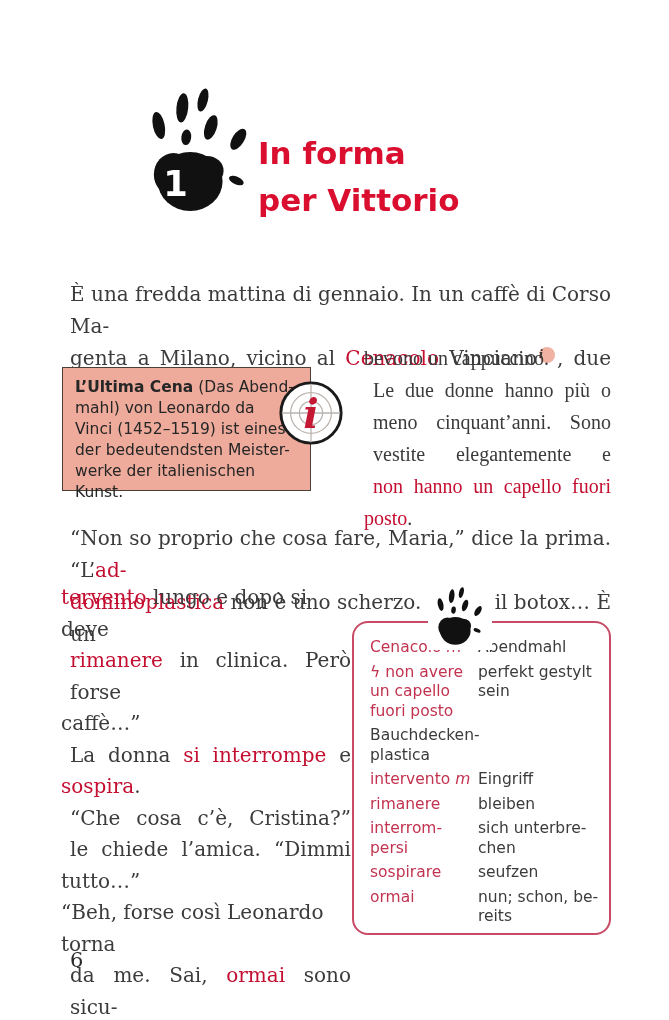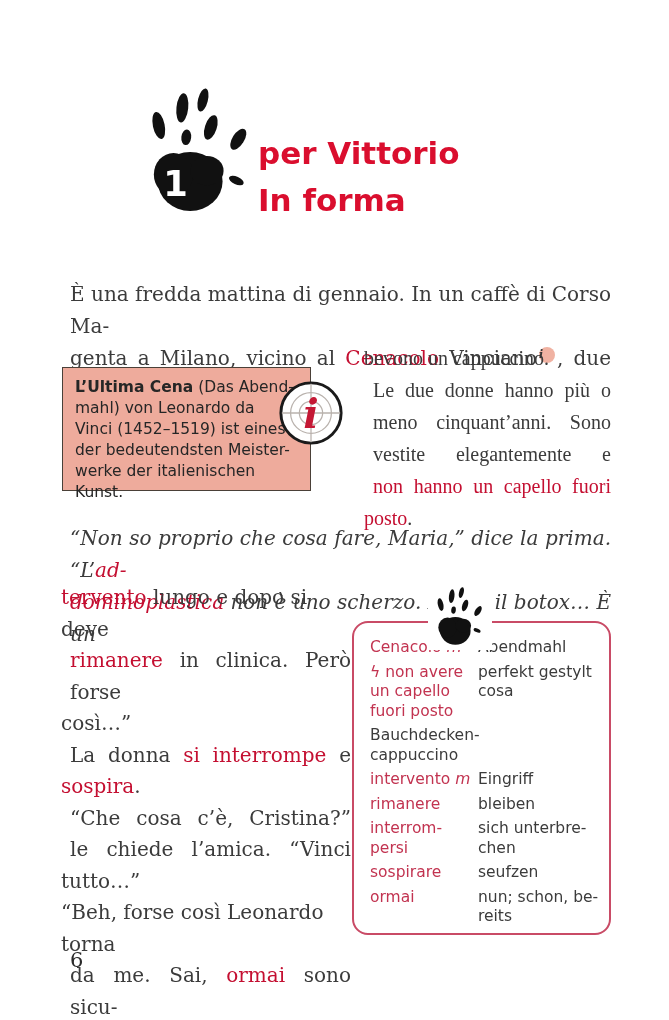--- a/index.html
+++ b/index.html
@@ -20,21 +20,21 @@
   .chapter-hand{position:absolute;left:146px;top:84px;width:108px;height:136px;}
   .page-title{
     position:absolute;left:258px;top:130px;
     font-family:"DejaVu Sans","Liberation Sans",sans-serif;
     font-weight:bold;font-size:31px;line-height:47px;color:var(--red-title);
   }
   
   .textblock{position:absolute;font-size:20px;line-height:32px;color:var(--ink);}
   .intro{left:61px;top:278px;width:550px;}
   .right-col{left:364px;top:342px;width:247px;font-family:Liberation Serif, serif;}
-  .para2{left:61px;top:522px;width:550px;font-style:italic;}
+  .para2{left:61px;top:522px;width:550px;}
   .left-col{left:61px;top:582px;width:290px;line-height:31.5px;}
   .line{min-height:1em;}
   .just{text-align:justify;text-align-last:justify;margin-left:9px;}
   .red{color:var(--red-word);}
   .b{font-weight:bold;}
   .i{font-style:italic;}
   .supi{
     display:inline-block;width:16px;height:16px;border-radius:50%;
     background:#f0b2a2;color:#333;font-size:11px;line-height:16px;text-align:center;
     font-weight:bold;font-style:italic;vertical-align:7px;margin:0 2px;
@@ -89,22 +89,22 @@
       </g>
     </defs>
   </svg>
 
   <svg class="chapter-hand" viewBox="0 0 110 130">
     <use href="#handprint"></use>
     <text x="30" y="110" text-anchor="middle" fill="#ffffff" font-family="DejaVu Sans, Liberation Sans, sans-serif" font-weight="bold" font-size="36">1</text>
   </svg>
 
   <h1 class="page-title">
+    <div>In forma</div>
     <div>per Vittorio</div>
-    <div>In forma</div>
   </h1>
 
   <div class="textblock intro">
       <div class="line just"><span>È una fredda mattina di gennaio. In un caffè di Corso Ma-</span></div>
       <div class="line just"><span>genta a Milano, vicino al </span><span class="red">Cenacolo</span><span> Vinciano</span><span class="supi">i</span><span>, due amiche</span></div>
     </div>
 
   <div class="infobox">
       <div class="line"><span class="b">L’Ultima Cena</span><span> (Das Abend-</span></div>
       <div class="line"><span>mahl) von Leonardo da</span></div>
@@ -132,46 +132,46 @@
     </div>
 
   <div class="textblock para2">
       <div class="line just"><span>“Non so proprio che cosa fare, Maria,” dice la prima. “L’</span><span class="red">ad-</span></div>
       <div class="line just"><span class="red">dominoplastica</span><span> non è uno scherzo. Non è il botox… È un </span><span class="red">in-</span></div>
     </div>
 
   <div class="textblock left-col">
       <div class="line"><span class="red">tervento</span><span> lungo e dopo si deve</span></div>
       <div class="line just"><span class="red">rimanere</span><span> in clinica. Però forse</span></div>
-      <div class="line"><span>così…”</span></div>
+      <div class="line"><span>caffè…”</span></div>
       <div class="line just"><span>La donna </span><span class="red">si interrompe</span><span> e</span></div>
       <div class="line"><span class="red">sospira</span><span>.</span></div>
       <div class="line just"><span>“Che cosa c’è, Cristina?”</span></div>
-      <div class="line just"><span>le chiede l’amica. “Vinci</span></div>
+      <div class="line just"><span>le chiede l’amica. “Dimmi</span></div>
       <div class="line"><span>tutto…”</span></div>
       <div class="line"><span>“Beh, forse così Leonardo torna</span></div>
       <div class="line just"><span>da me. Sai, </span><span class="red">ormai</span><span> sono sicu-</span></div>
       <div class="line just"><span>ra: lui ha un’altra, una più</span></div>
     </div>
 
   <div class="vocabbox">
       <div class="vrow">
         <div class="vterm"><span>Cenacolo </span><span class="i">m</span></div>
         <div class="vtrans">Abendmahl</div>
       </div>
       <div class="vrow">
         <div class="vterm"><span>ϟ non avere
 un capello
 fuori posto</span></div>
         <div class="vtrans">perfekt gestylt
-cosa</div>
+sein</div>
       </div>
       <div class="vrow">
         <div class="vtrans">Bauchdecken-
-cappuccino</div>
+plastica</div>
       </div>
       <div class="vrow">
         <div class="vterm"><span>intervento </span><span class="i">m</span></div>
         <div class="vtrans">Eingriff</div>
       </div>
       <div class="vrow">
         <div class="vterm"><span>rimanere</span></div>
         <div class="vtrans">bleiben</div>
       </div>
       <div class="vrow">

